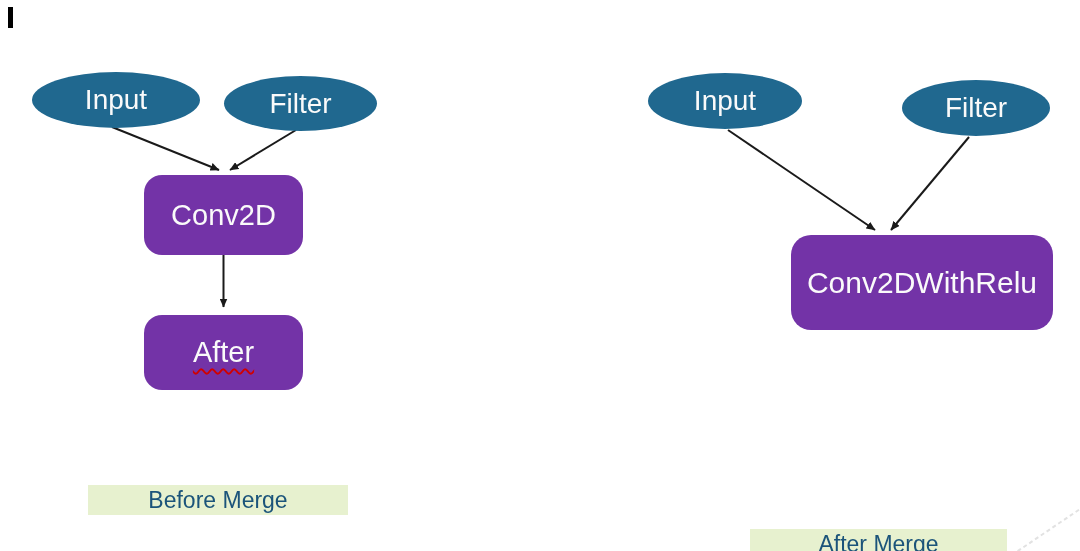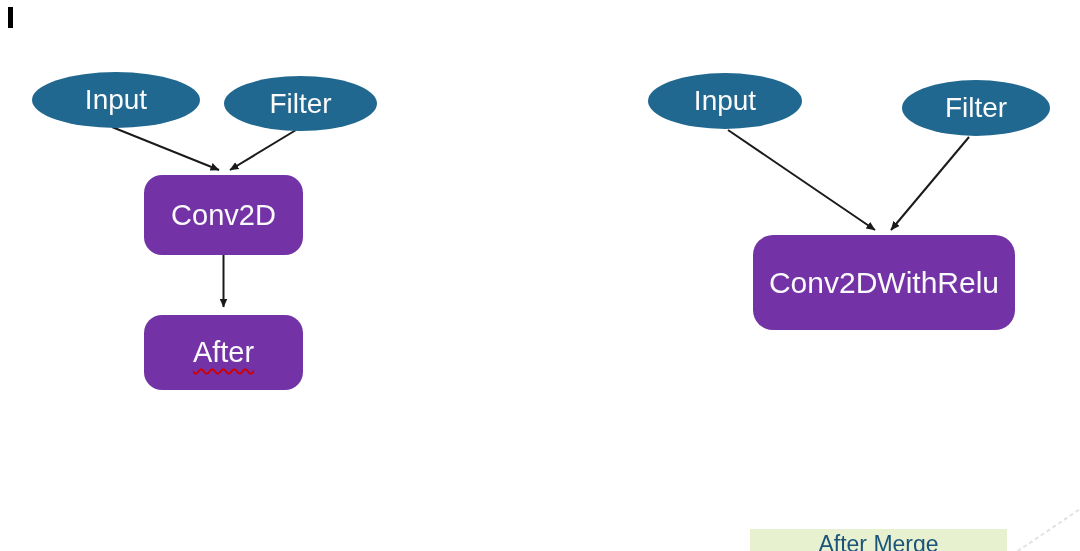--- a/index.html
+++ b/index.html
@@ -60,21 +60,21 @@
   }
   
   .n-before-input {left:32px;  top:72px;  width:168px; height:56px;}
   .n-before-filter{left:224px; top:76px;  width:153px; height:55px;}
   .n-conv2d       {left:144px; top:175px; width:159px; height:80px;text-align:center;}
   .n-relu         {left:144px; top:315px; width:159px; height:75px;}
   .c-before       {left:88px;  top:485px; width:260px; height:30px;}
   
   .n-after-input  {left:648px; top:73px;  width:154px; height:56px;}
   .n-after-filter {left:902px; top:80px;  width:148px; height:56px;}
-  .n-merged       {left:753px; top:235px; width:262px; height:95px;border-radius:20px;font-size:30px;}
+  .n-merged       {left:791px; top:235px; width:262px; height:95px;border-radius:20px;font-size:30px;}
   .c-after        {left:750px; top:485px; width:257px; height:30px;margin-top:44px;}
 </style>
 </head>
 <body>
 
 <div class="canvas">
 
   <div class="cursor-artifact"></div>
 
   <svg class="edges" viewBox="0 0 1080 551" xmlns="http://www.w3.org/2000/svg">
@@ -98,20 +98,23 @@
   </div>
   <div class="node ellipse n-before-filter">
     <span>Filter</span>
   </div>
   <div class="node box n-conv2d">
     <span>Conv2D</span>
   </div>
   <div class="node box n-relu">
     <span class="squiggle">After</span>
   </div>
+  <div class="caption c-before">
+    <span>Before Merge</span>
+  </div>
 
   <div class="node ellipse n-after-input">
     <span>Input</span>
   </div>
   <div class="node ellipse n-after-filter">
     <span>Filter</span>
   </div>
   <div class="node box n-merged">
     <span>Conv2DWithRelu</span>
   </div>

